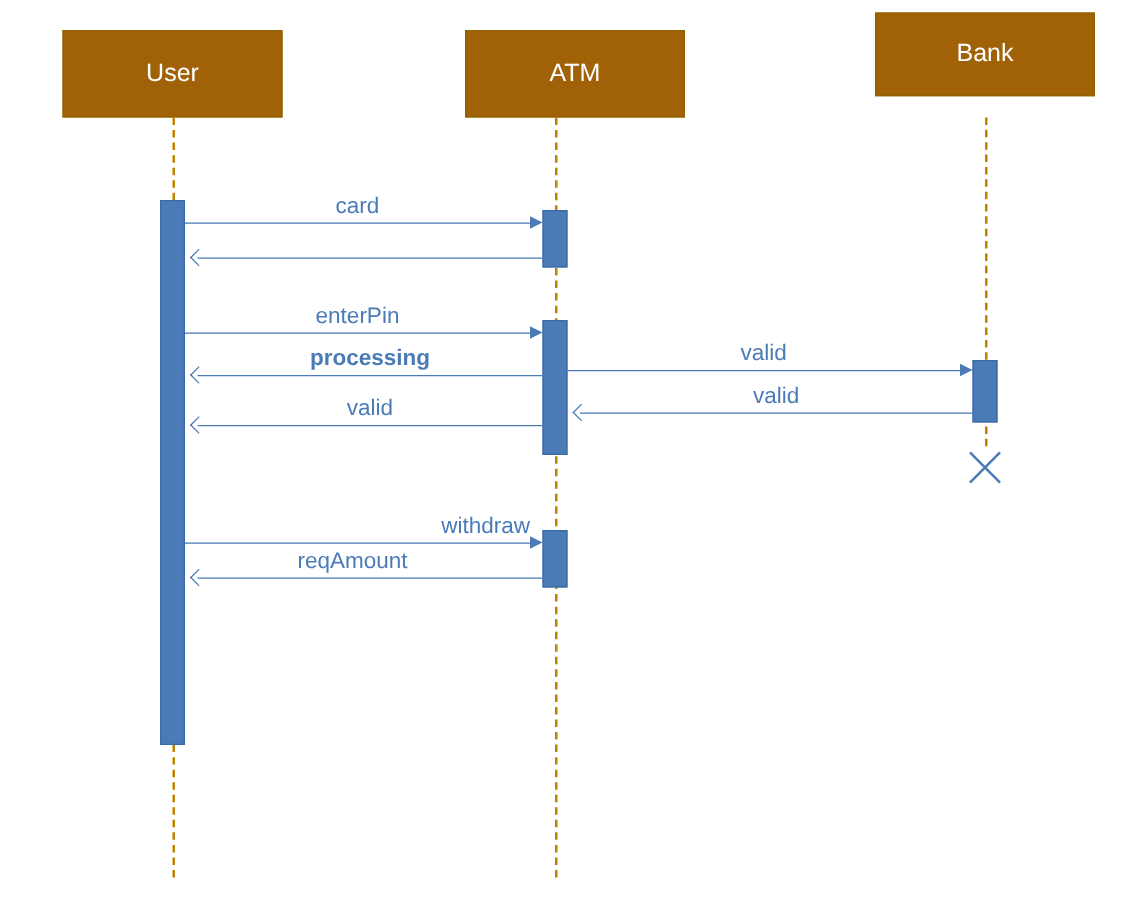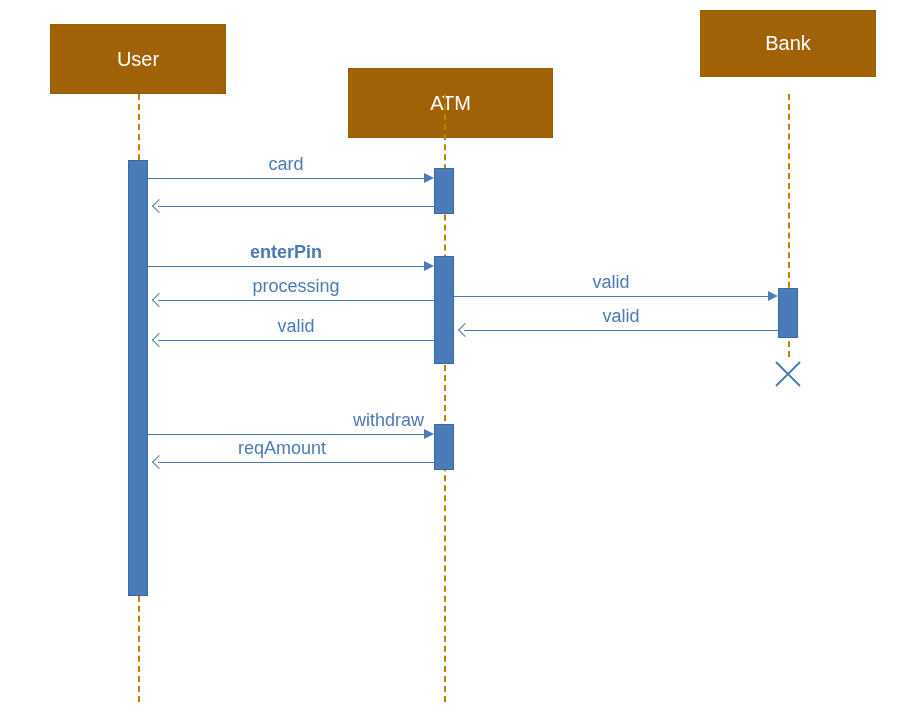--- a/index.html
+++ b/index.html
@@ -81,21 +81,21 @@
   .destroy-x::after  { transform: translateX(-50%) rotate(-45deg); }
 </style>
 </head>
 <body>
 
 <div class="canvas">
 
   <div class="actor-box" style="left:50px; top:24px; width:176px; height:70px;">
     <span>User</span>
   </div>
-  <div class="actor-box" style="left:348px; top:24px; width:205px; height:70px;margin-top:44px;">
+  <div class="actor-box" style="left:372px; top:24px; width:176px; height:70px;">
     <span>ATM</span>
   </div>
   <div class="actor-box" style="left:700px; top:10px; width:176px; height:67px;">
     <span>Bank</span>
   </div>
 
   <div class="lifeline" style="left:138px; top:94px; height:608px;"></div>
   <div class="lifeline" style="left:444px; top:94px; height:608px;"></div>
   <div class="lifeline" style="left:788px; top:94px; height:263px;"></div>
 
@@ -109,25 +109,25 @@
 
   <div class="msg-line" style="left:148px; top:178px; width:276px;"></div>
   <div class="arrowhead right-solid" style="left:424px; top:173px;"></div>
   <div class="msg-label" style="left:148px; top:154px; width:276px;">card</div>
 
   <div class="msg-line" style="left:158px; top:206px; width:276px;"></div>
   <div class="arrowhead left-open" style="left:154px; top:201px;"></div>
 
   <div class="msg-line" style="left:148px; top:266px; width:276px;"></div>
   <div class="arrowhead right-solid" style="left:424px; top:261px;"></div>
-  <div class="msg-label" style="left:148px; top:242px; width:276px;font-weight:bold;">enterPin</div>
+  <div class="msg-label" style="left:148px; top:242px; width:276px;">enterPin</div>
 
   <div class="msg-line" style="left:158px; top:300px; width:276px;"></div>
   <div class="arrowhead left-open" style="left:154px; top:295px;"></div>
-  <div class="msg-label" style="left:158px; top:276px; width:276px;">processing</div>
+  <div class="msg-label" style="left:158px; top:276px; width:276px;font-weight:bold;">processing</div>
 
   <div class="msg-line" style="left:454px; top:296px; width:314px;"></div>
   <div class="arrowhead right-solid" style="left:768px; top:291px;"></div>
   <div class="msg-label" style="left:454px; top:272px; width:314px;">valid</div>
 
   <div class="msg-line" style="left:464px; top:330px; width:314px;"></div>
   <div class="arrowhead left-open" style="left:460px; top:325px;"></div>
   <div class="msg-label" style="left:464px; top:306px; width:314px;">valid</div>
 
   <div class="msg-line" style="left:158px; top:340px; width:276px;"></div>

